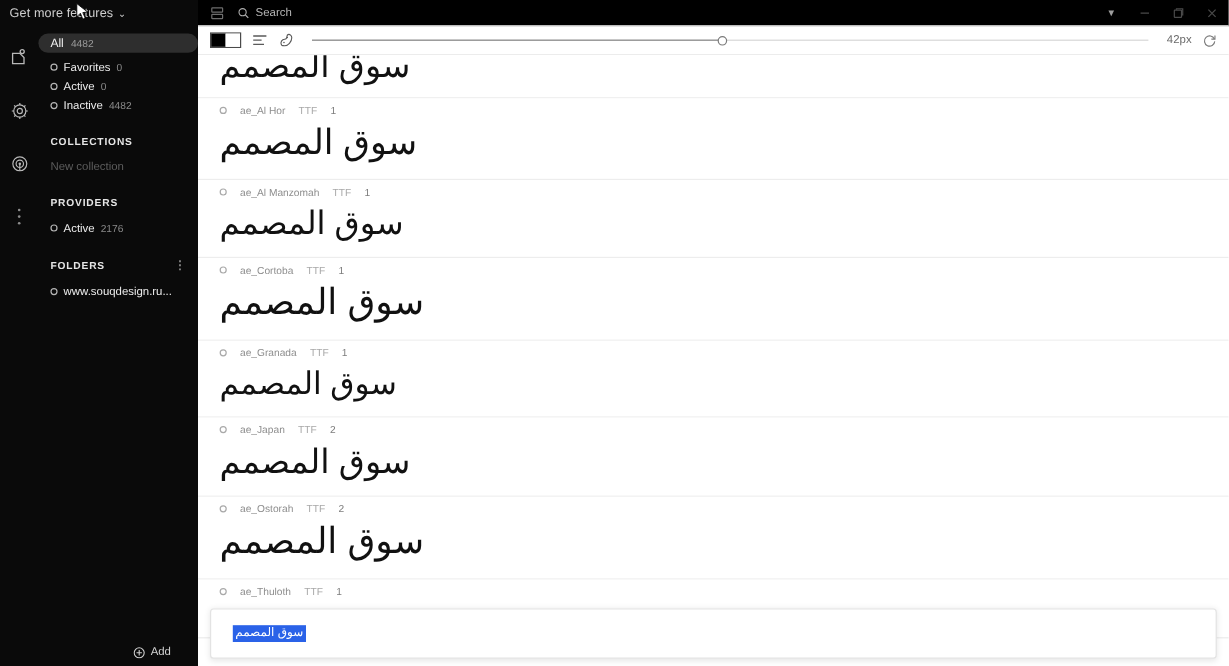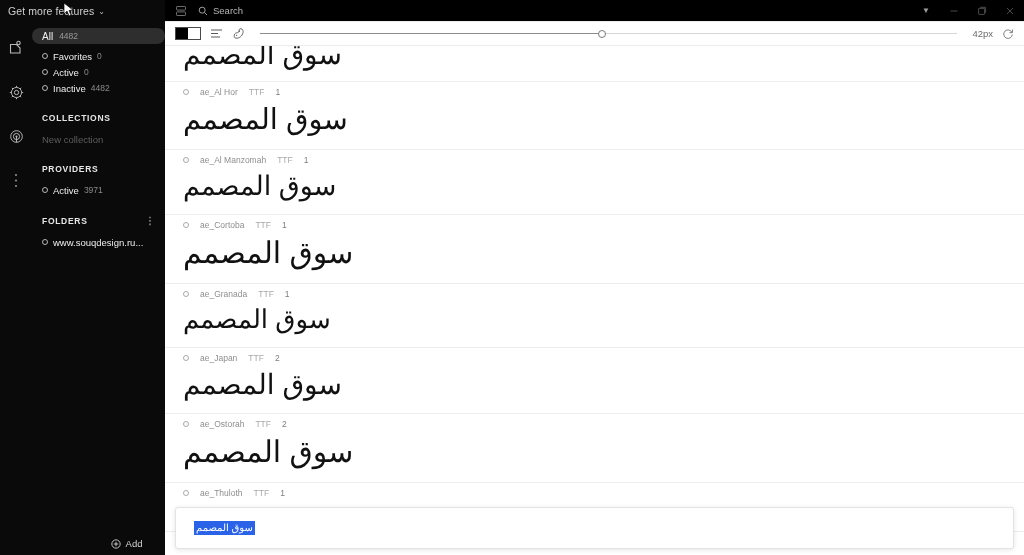--- a/index.html
+++ b/index.html
@@ -236,21 +236,21 @@
       <div class="muted-row" style="margin-top:8px;">
         <span>New collection</span>
       </div>
 
       <div class="sec-hd" style="margin-top:17px;">
         <span>PROVIDERS</span>
       </div>
       <div class="nav-row" style="margin-top:8px;">
         <span class="dot"></span>
         <span class="lbl">Active</span>
-        <span class="cnt">3971</span>
+        <span class="cnt">2176</span>
       </div>
 
       <div class="sec-hd" style="margin-top:17px;">
         <span>FOLDERS</span>
         <span class="kebab">⋮</span>
       </div>
       <div class="nav-row" style="margin-top:8px;">
         <span class="dot"></span>
         <span class="lbl">www.souqdesign.ru...</span>
       </div>

